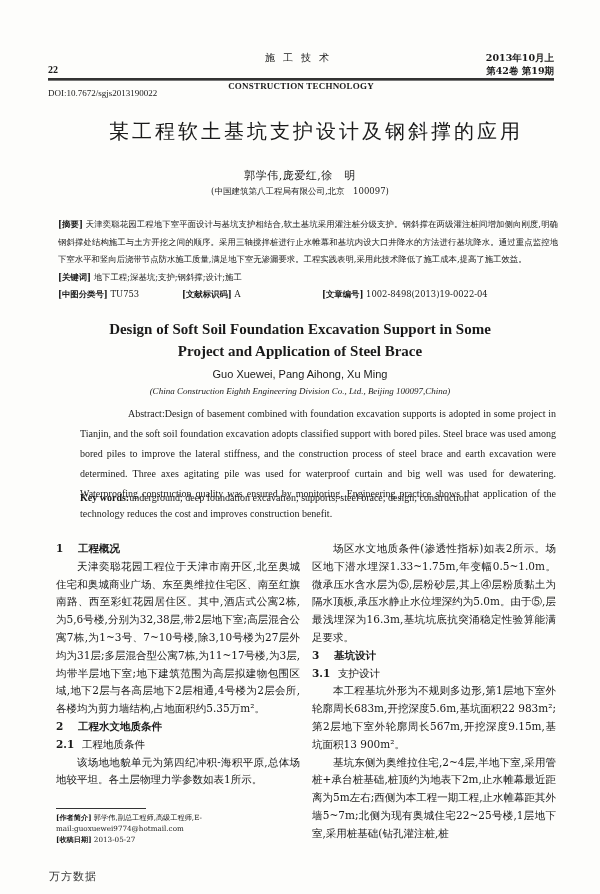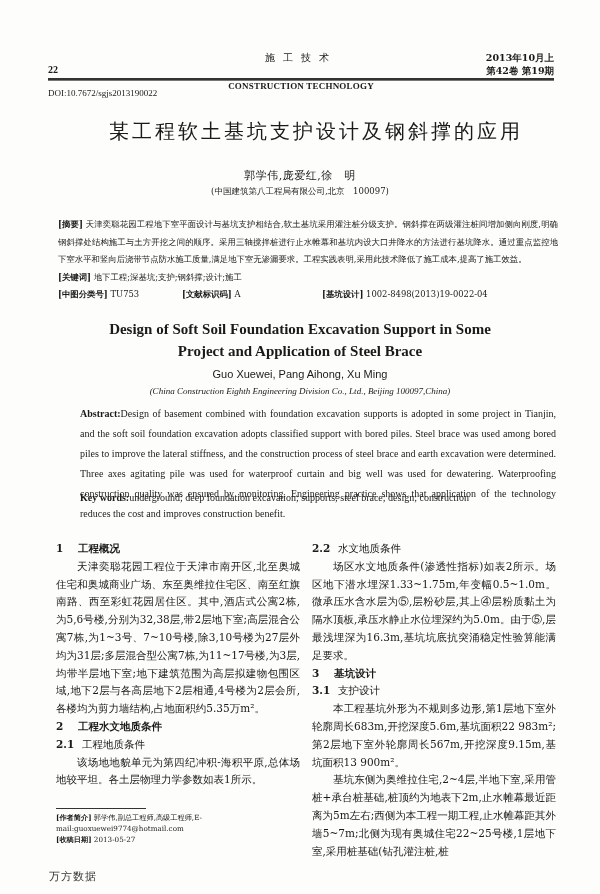--- a/index.html
+++ b/index.html
@@ -24,21 +24,21 @@
   .abstract-cn .lbl { font-weight: bold; }
   .meta-row { position: absolute; left: 58px; top: 289px; width: 500px; font: 8.4px "DejaVu Serif", serif; }
   .meta-row span { position: absolute; top: 0; white-space: nowrap; }
   .meta-row .lbl { font-weight: bold; }
 
   .title-en { position: absolute; left: 0; width: 600px; top: 318px; text-align: center; font: bold 15px "Liberation Serif", serif; line-height: 22px; }
   .authors-en { position: absolute; left: 0; width: 600px; top: 368px; text-align: center; font: 11px "Liberation Sans", sans-serif; }
   .affil-en { position: absolute; left: 0; width: 600px; top: 386px; text-align: center; font: italic 9px "Liberation Serif", serif; }
 
   .abstract-en { position: absolute; left: 80px; width: 476px; top: 404px; font: 10px "Liberation Serif", serif; line-height: 20px; text-align: justify; }
-  .abstract-en .lbl { font-weight: bold; }
+  .abstract-en .lbl { font-weight: normal; margin-left: 48px; }
   .keywords-en { position: absolute; left: 80px; width: 476px; top: 492px; font: 10px "Liberation Serif", serif; }
   .keywords-en .lbl { font-weight: bold; }
 
   .col { position: absolute; top: 540px; width: 244px; font: 10.5px "DejaVu Serif", serif; line-height: 17.8px; text-align: justify; }
   .col-left { left: 56px; }
   .col-right { left: 312px; }
   .h1 { font-weight: bold; }
   .h1 .num { display: inline-block; width: 22px; }
   .h2 .num { display: inline-block; width: 26px; font-weight: bold; }
   .para { text-indent: 2em; }
@@ -74,21 +74,21 @@
 <div class="abstract-cn">
   <span class="lbl">[摘要]</span>
   <span>天津奕聪花园工程地下室平面设计与基坑支护相结合,软土基坑采用灌注桩分级支护。钢斜撑在两级灌注桩间增加侧向刚度,明确钢斜撑处结构施工与土方开挖之间的顺序。采用三轴搅拌桩进行止水帷幕和基坑内设大口井降水的方法进行基坑降水。通过重点监控地下室水平和竖向后浇带节点防水施工质量,满足地下室无渗漏要求。工程实践表明,采用此技术降低了施工成本,提高了施工效益。</span><br>
   <span class="lbl">[关键词]</span>
   <span>地下工程;深基坑;支护;钢斜撑;设计;施工</span>
 </div>
 
 <div class="meta-row">
   <span style="left:0"><b class="lbl">[中图分类号]</b> <span style="position:static">TU753</span></span>
   <span style="left:124px"><b class="lbl">[文献标识码]</b> <span style="position:static">A</span></span>
-  <span style="left:264px"><b class="lbl">[基坑设计]</b> <span style="position:static">1002-8498(2013)19-0022-04</span></span>
+  <span style="left:264px"><b class="lbl">[文章编号]</b> <span style="position:static">1002-8498(2013)19-0022-04</span></span>
 </div>
 
 <div class="title-en">
   <div>Design of Soft Soil Foundation Excavation Support in Some</div>
   <div>Project and Application of Steel Brace</div>
 </div>
 <div class="authors-en">Guo Xuewei, Pang Aihong, Xu Ming</div>
 <div class="affil-en">(China Construction Eighth Engineering Division Co., Ltd., Beijing  100097,China)</div>
 
 <div class="abstract-en">
@@ -100,21 +100,20 @@
 
 <div class="col col-left">
   <div class="h1"><span class="num">1</span><span>工程概况</span></div>
   <p class="para">天津奕聪花园工程位于天津市南开区,北至奥城住宅和奥城商业广场、东至奥维拉住宅区、南至红旗南路、西至彩虹花园居住区。其中,酒店式公寓2栋,为5,6号楼,分别为32,38层,带2层地下室;高层混合公寓7栋,为1~3号、7~10号楼,除3,10号楼为27层外均为31层;多层混合型公寓7栋,为11~17号楼,为3层,均带半层地下室;地下建筑范围为高层拟建物包围区域,地下2层与各高层地下2层相通,4号楼为2层会所,各楼均为剪力墙结构,占地面积约5.35万m²。</p>
   <div class="h1"><span class="num">2</span><span>工程水文地质条件</span></div>
   <div class="h2"><span class="num">2.1</span><span>工程地质条件</span></div>
   <p class="para">该场地地貌单元为第四纪冲积-海积平原,总体场地较平坦。各土层物理力学参数如表1所示。</p>
 </div>
 
 <div class="col col-right">
-  <div class="h2"><span class="num">2.2</span><span>水文地质条件</span></div>
   <p class="para">场区水文地质条件(渗透性指标)如表2所示。场区地下潜水埋深1.33~1.75m,年变幅0.5~1.0m。微承压水含水层为⑤,层粉砂层,其上④层粉质黏土为隔水顶板,承压水静止水位埋深约为5.0m。由于⑤,层最浅埋深为16.3m,基坑坑底抗突涌稳定性验算能满足要求。</p>
   <div class="h1"><span class="num">3</span><span>基坑设计</span></div>
   <div class="h2"><span class="num">3.1</span><span>支护设计</span></div>
   <p class="para">本工程基坑外形为不规则多边形,第1层地下室外轮廓周长683m,开挖深度5.6m,基坑面积22 983m²;第2层地下室外轮廓周长567m,开挖深度9.15m,基坑面积13 900m²。</p>
   <p class="para">基坑东侧为奥维拉住宅,2~4层,半地下室,采用管桩+承台桩基础,桩顶约为地表下2m,止水帷幕最近距离为5m左右;西侧为本工程一期工程,止水帷幕距其外墙5~7m;北侧为现有奥城住宅22~25号楼,1层地下室,采用桩基础(钻孔灌注桩,桩</p>
 </div>
 
 <div class="fn-rule"></div>
 <div class="footnote">
   <div><span class="lbl">[作者简介]</span> <span>郭学伟,副总工程师,高级工程师,E-mail:guoxuewei9774@hotmail.com</span></div>

